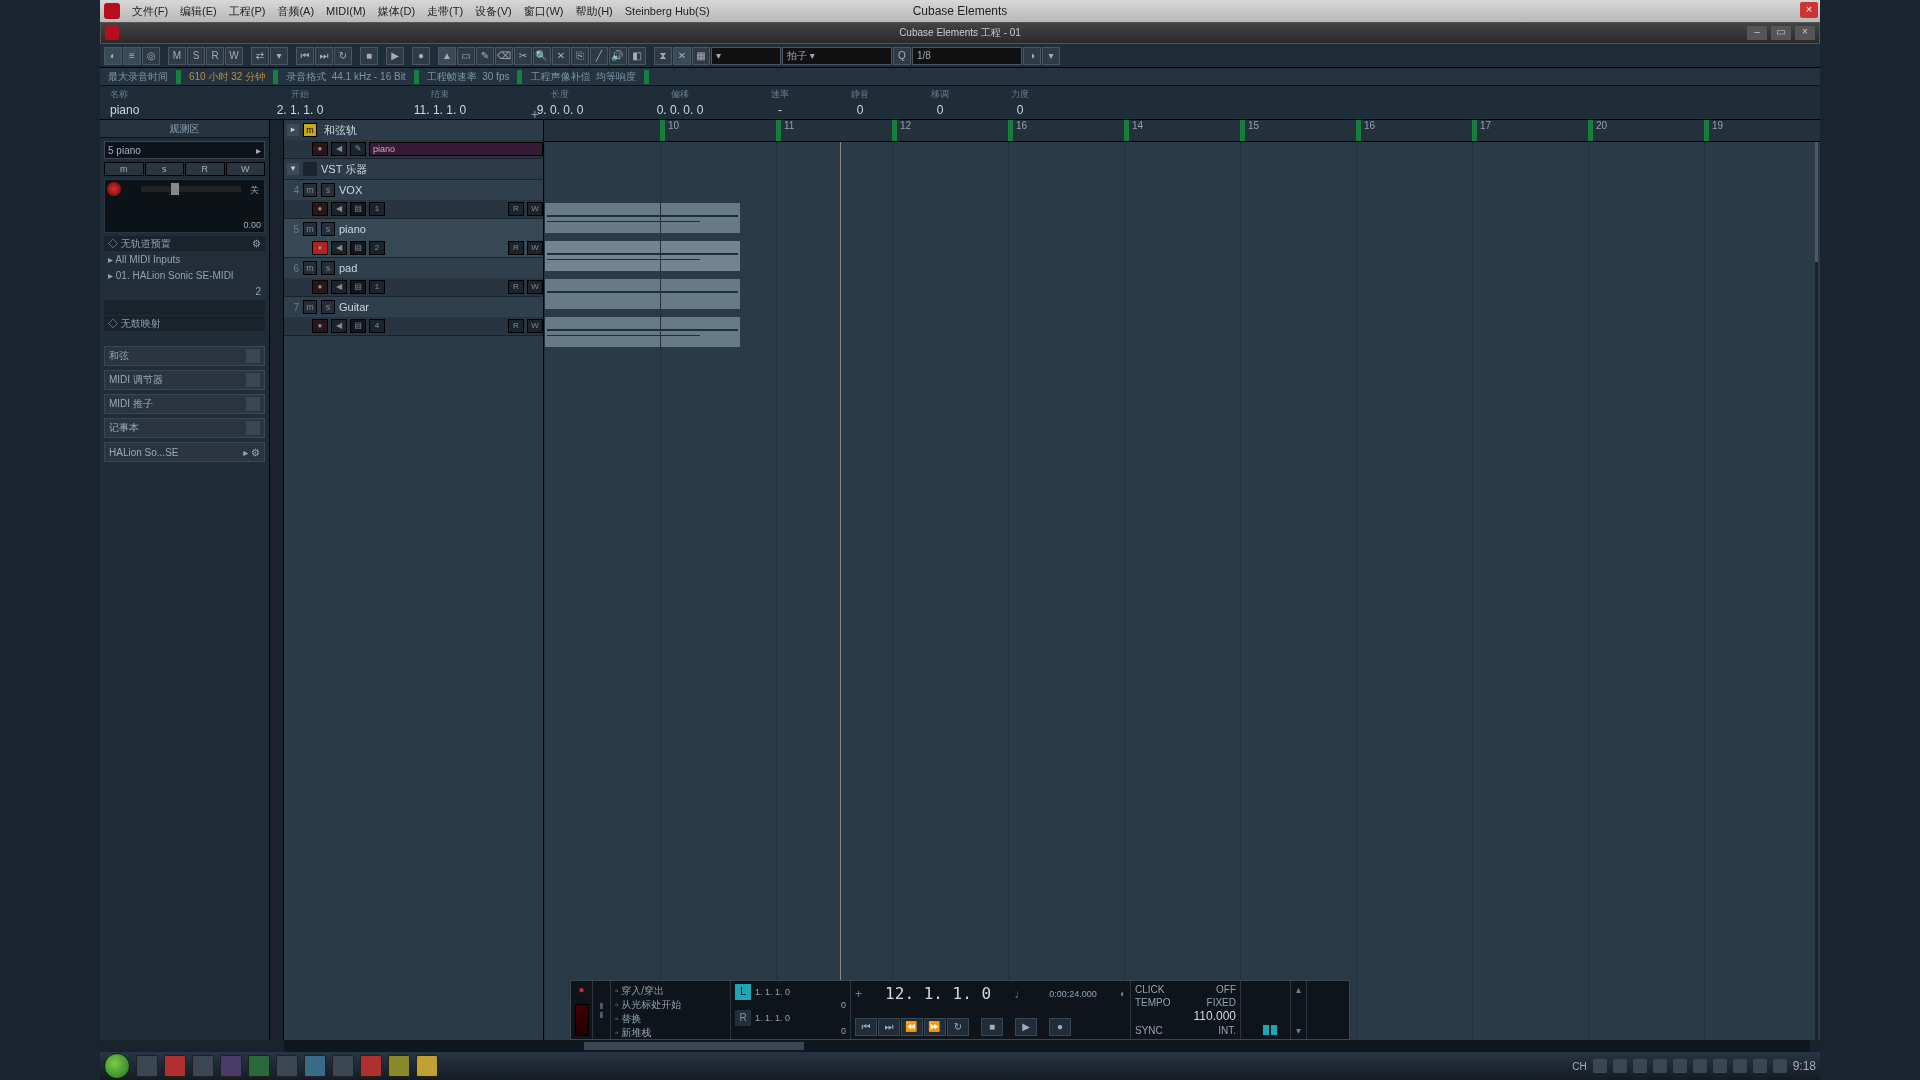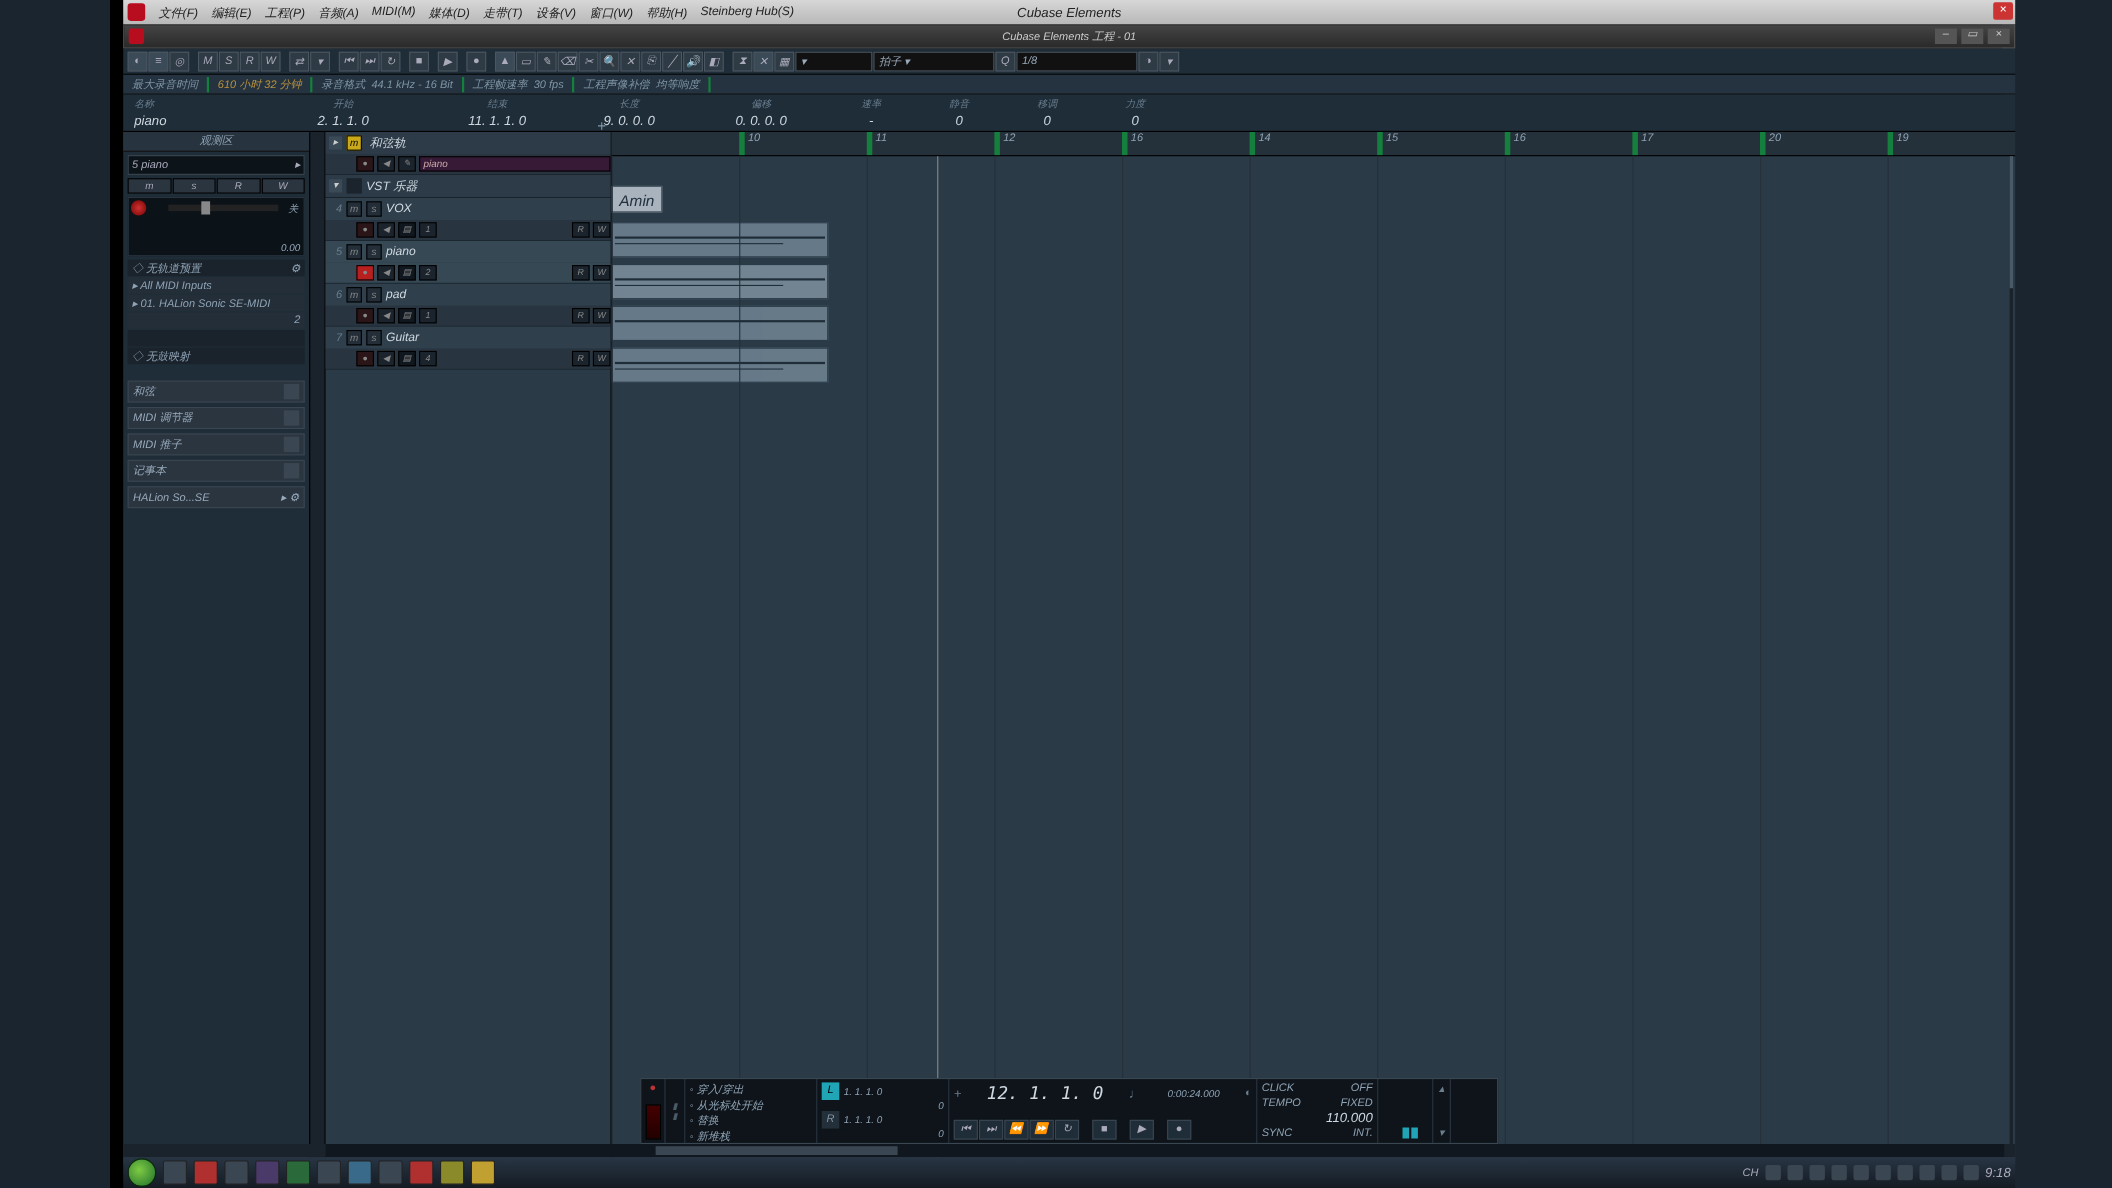--- a/index.html
+++ b/index.html
@@ -1,20 +1,20 @@
 <!DOCTYPE html>
 <html><head>
 <meta charset="utf-8">
 <style>
 * { margin:0; padding:0; box-sizing:border-box; font-family:Tahoma,Arial,sans-serif; font-size:10px; user-select:none; }
 body { background:#1a2530; width:1920px; height:1080px; overflow:hidden; position:relative; }
 
 
 .stage { position:absolute; left:100px; top:0; width:1720px; height:1080px; background:#000;}
-.app { position:absolute; left:12px; top:0; width:100%; height:100%;font-style:italic; }
+.app { position:absolute; left:0; top:0; width:100%; height:100%; }
 
 
 .menubar { height:22px; background:linear-gradient(#d7d7d7,#b8b8b8); display:flex; align-items:center; padding:0 4px; position:relative;}
 .menubar .logo { width:16px; height:16px; background:#b80c1f; border-radius:3px; margin-right:6px;}
 .menubar .mitem { padding:0 6px; color:#222; font-size:11px; height:100%; display:flex; align-items:center;}
 .menubar .title { position:absolute; left:50%; transform:translateX(-50%); color:#222; font-size:12px;}
 .menubar .close-x { position:absolute; right:2px; top:2px; width:18px; height:16px; background:#c33; color:#fff; text-align:center; line-height:14px; font-size:11px; border-radius:2px;}
 
 
 .proj-title { height:22px; background:linear-gradient(#444,#2a2a2a); display:flex; align-items:center; justify-content:center; color:#ccc; font-size:12px; position:relative; border:1px solid #555;}
@@ -24,21 +24,21 @@
 
 
 .toolbar { height:24px; background:#1f2d38; border-bottom:1px solid #000; display:flex; align-items:center; padding:0 4px; gap:1px;}
 .tbtn { min-width:18px; height:18px; background:#2e3a44; border:1px solid #4a5661; color:#aab; display:flex; align-items:center; justify-content:center; font-size:10px;}
 .tbtn.on { background:#3a4a56;}
 .tgap { width:6px; }
 .tfield { height:18px; background:#111; border:1px solid #4a5661; color:#9ab; padding:0 4px; display:flex; align-items:center;}
 
 
 .status { height:18px; background:#24333f; border-bottom:1px solid #111; display:flex; align-items:center; color:#7f94a5; font-size:10px;}
-.status .scell { padding:0 8px; border-right:2px solid #15803d;}
+.status .scell { padding:0 8px; border-right:5px solid #15803d;}
 
 
 .infoline { height:34px; background:#1f2d38; border-bottom:1px solid #000; display:flex; color:#7f94a5;}
 .infoline .icol { padding:2px 10px; text-align:center;}
 .infoline .ilabel { font-size:9px; color:#6a7e8f;}
 .infoline .ival { font-size:12px; color:#cfd8e0; margin-top:2px;}
 
 
 .main { display:flex; height:calc(100% - 22px - 22px - 24px - 18px - 34px - 22px); }
 
@@ -421,23 +421,20 @@
             <div class="tick" style="left: 348px;">12</div>
             <div class="tick" style="left: 464px;">16</div>
             <div class="tick" style="left: 580px;">14</div>
             <div class="tick" style="left: 696px;">15</div>
             <div class="tick" style="left: 812px;">16</div>
             <div class="tick" style="left: 928px;">17</div>
             <div class="tick" style="left: 1044px;">20</div>
             <div class="tick" style="left: 1160px;">19</div>
           </div>
       <div class="grid" id="grid">
-        <div class="chord-lane">
-          <div class="chord-chip" id="chordchip" style="left: 0px;">Amin</div>
-        </div>
         <div class="clip-lane" style="top:58px">
               <div class="clip" id="clip-vox" style="left: 0px; width: 197.2px;">
                 <div class="wave"></div>
                 <div class="wave2"></div>
               </div>
             </div>
         <div class="clip-lane" style="top:96px">
               <div class="clip" id="clip-piano" style="background: rgb(122, 141, 155); left: 0px; width: 197.2px;">
                 <div class="wave"></div>
                 <div class="wave2"></div>

